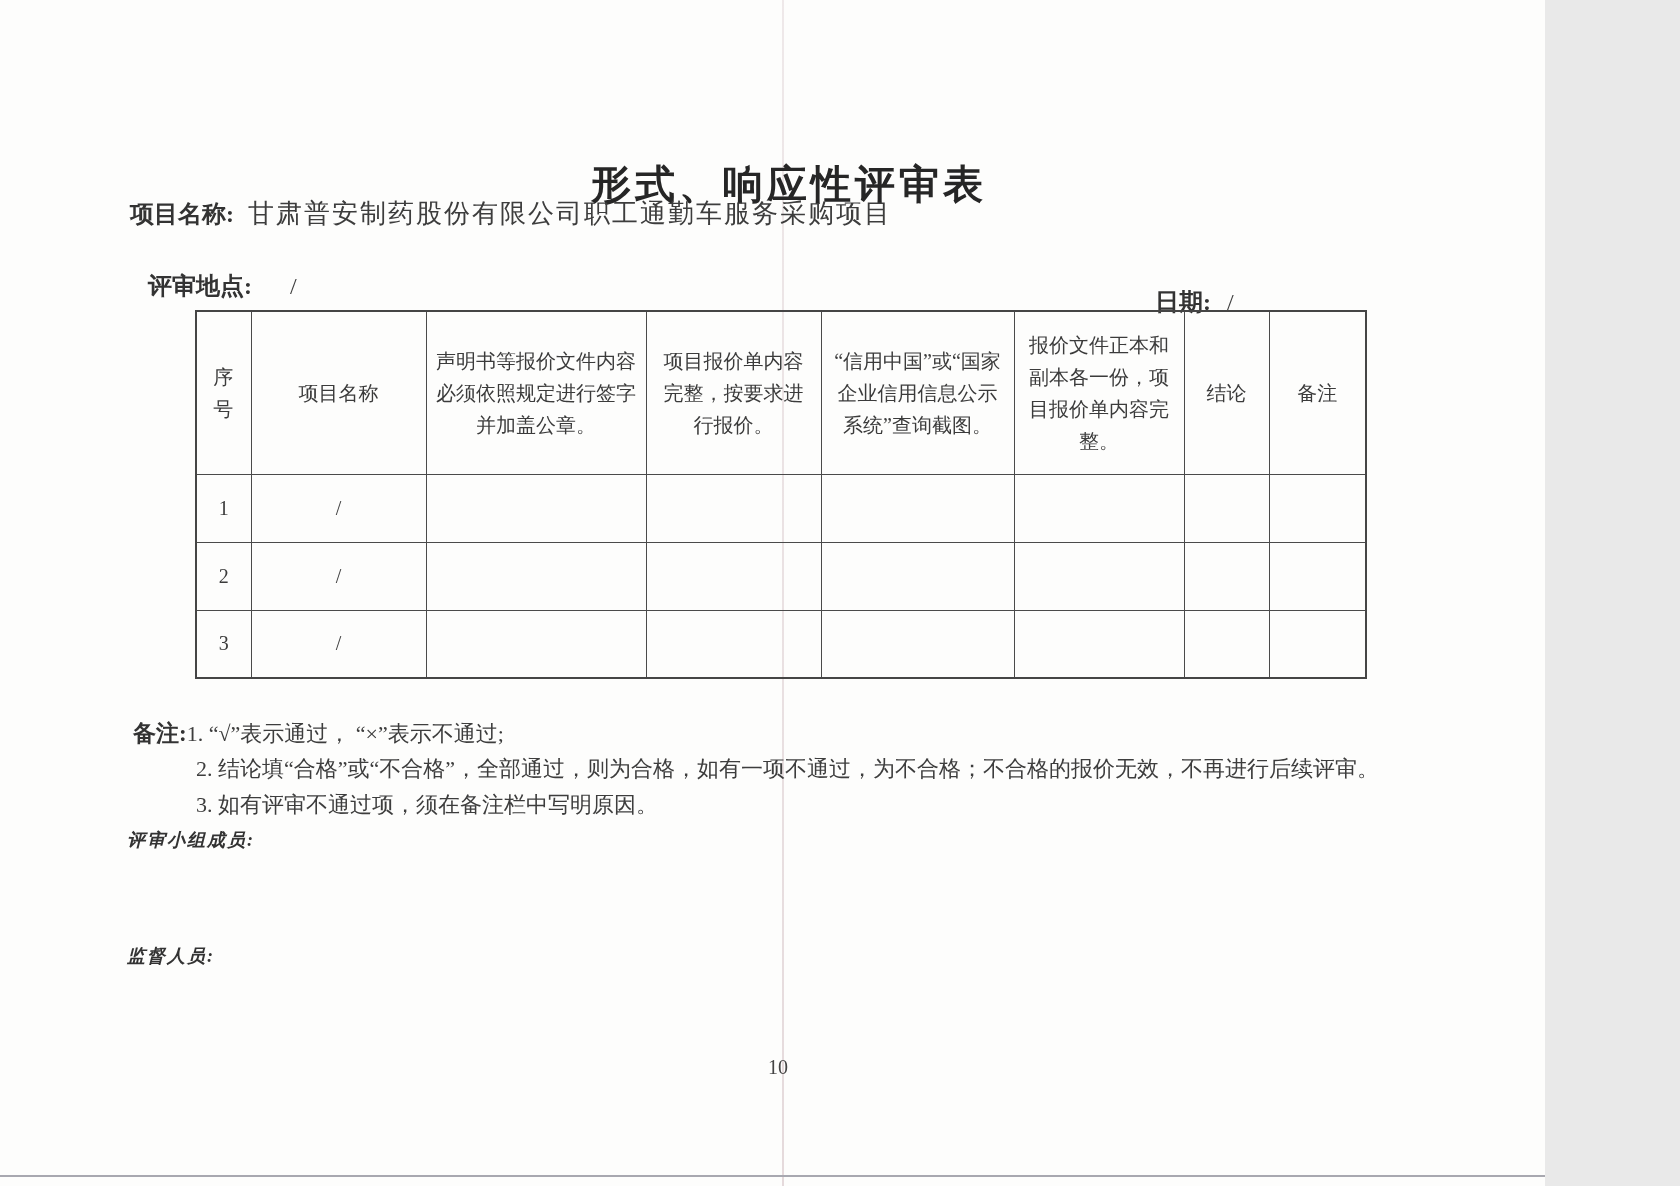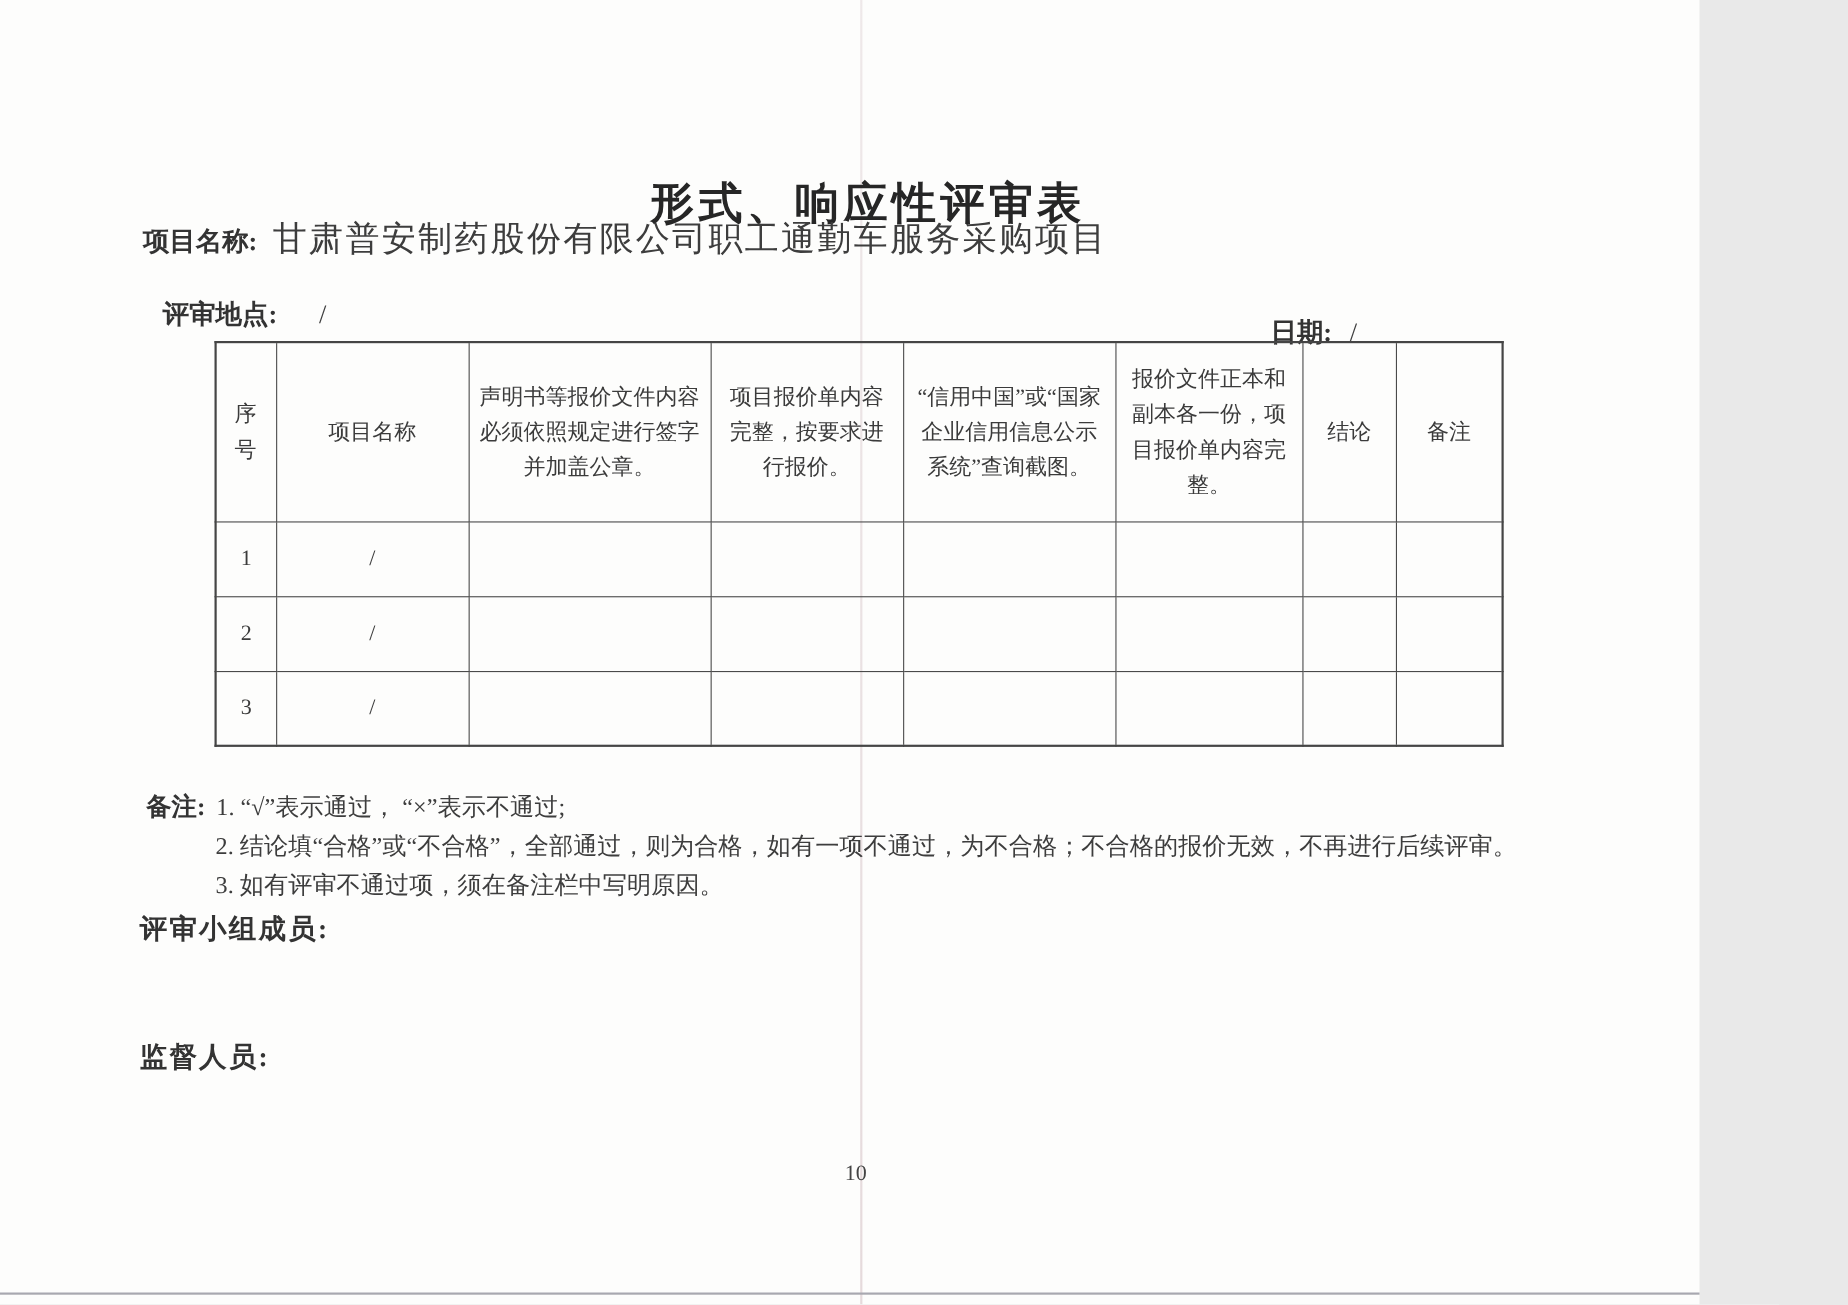--- a/index.html
+++ b/index.html
@@ -25,21 +25,21 @@
   .doc-title{
     position:absolute;left:0;top:130px;width:1578px;
     text-align:center;
     font-size:40px;font-weight:700;letter-spacing:4px;
     color:#262626;
   }
   .line{position:absolute;white-space:nowrap;}
   .lbl{font-weight:700;color:#333;}
   .val{font-weight:400;color:#3d3d3d;}
   .project-line{left:130px;top:196px;font-size:24px;}
-  .project-line .val{margin-left:14px;letter-spacing:2px;font-size:31px;font-family:Liberation Serif, serif;}
+  .project-line .val{margin-left:14px;letter-spacing:2px;font-size:26px;font-family:Liberation Serif, serif;}
   .location-line{left:148px;top:270px;font-size:24px;}
   .location-line .val{margin-left:38px;}
   .date-line{left:1155px;top:286px;font-size:24px;text-align:right;}
   .date-line .val{margin-left:16px;}
 
   table.review{
     position:absolute;left:195px;top:310px;
     border-collapse:collapse;
     table-layout:fixed;
     width:1170px;
@@ -54,25 +54,25 @@
   }
   table.review{border:2px solid #454545;}
   table.review thead tr{height:163px;}
   table.review tbody tr{height:68px;}
   table.review th{font-size:20px;line-height:1.6;}
   table.review th.th-seq{white-space:pre-line;letter-spacing:1px;}
   table.review td{font-size:20px;}
 
   .notes-line{font-size:22px;color:#3c3c3c;}
   .notes-1{left:133px;top:718px;}
-  .notes-1 .lbl{font-size:23px;margin-right:10px;}
+  .notes-1 .lbl{font-size:23px;}
   .notes-2{left:196px;top:754px;}
   .notes-3{left:196px;top:790px;}
 
-  .sig-line{font-size:25px;font-weight:700;color:#333;letter-spacing:2px;}
+  .sig-line{font-size:18px;font-weight:700;color:#333;letter-spacing:2px;font-style:italic;}
   .sig-panel{left:127px;top:828px;}
   .sig-supervisor{left:127px;top:944px;}
 
   .page-num{
     position:absolute;left:0;top:1056px;width:1556px;
     text-align:center;font-size:20px;color:#444;
   }
 </style>
 </head>
 <body>

